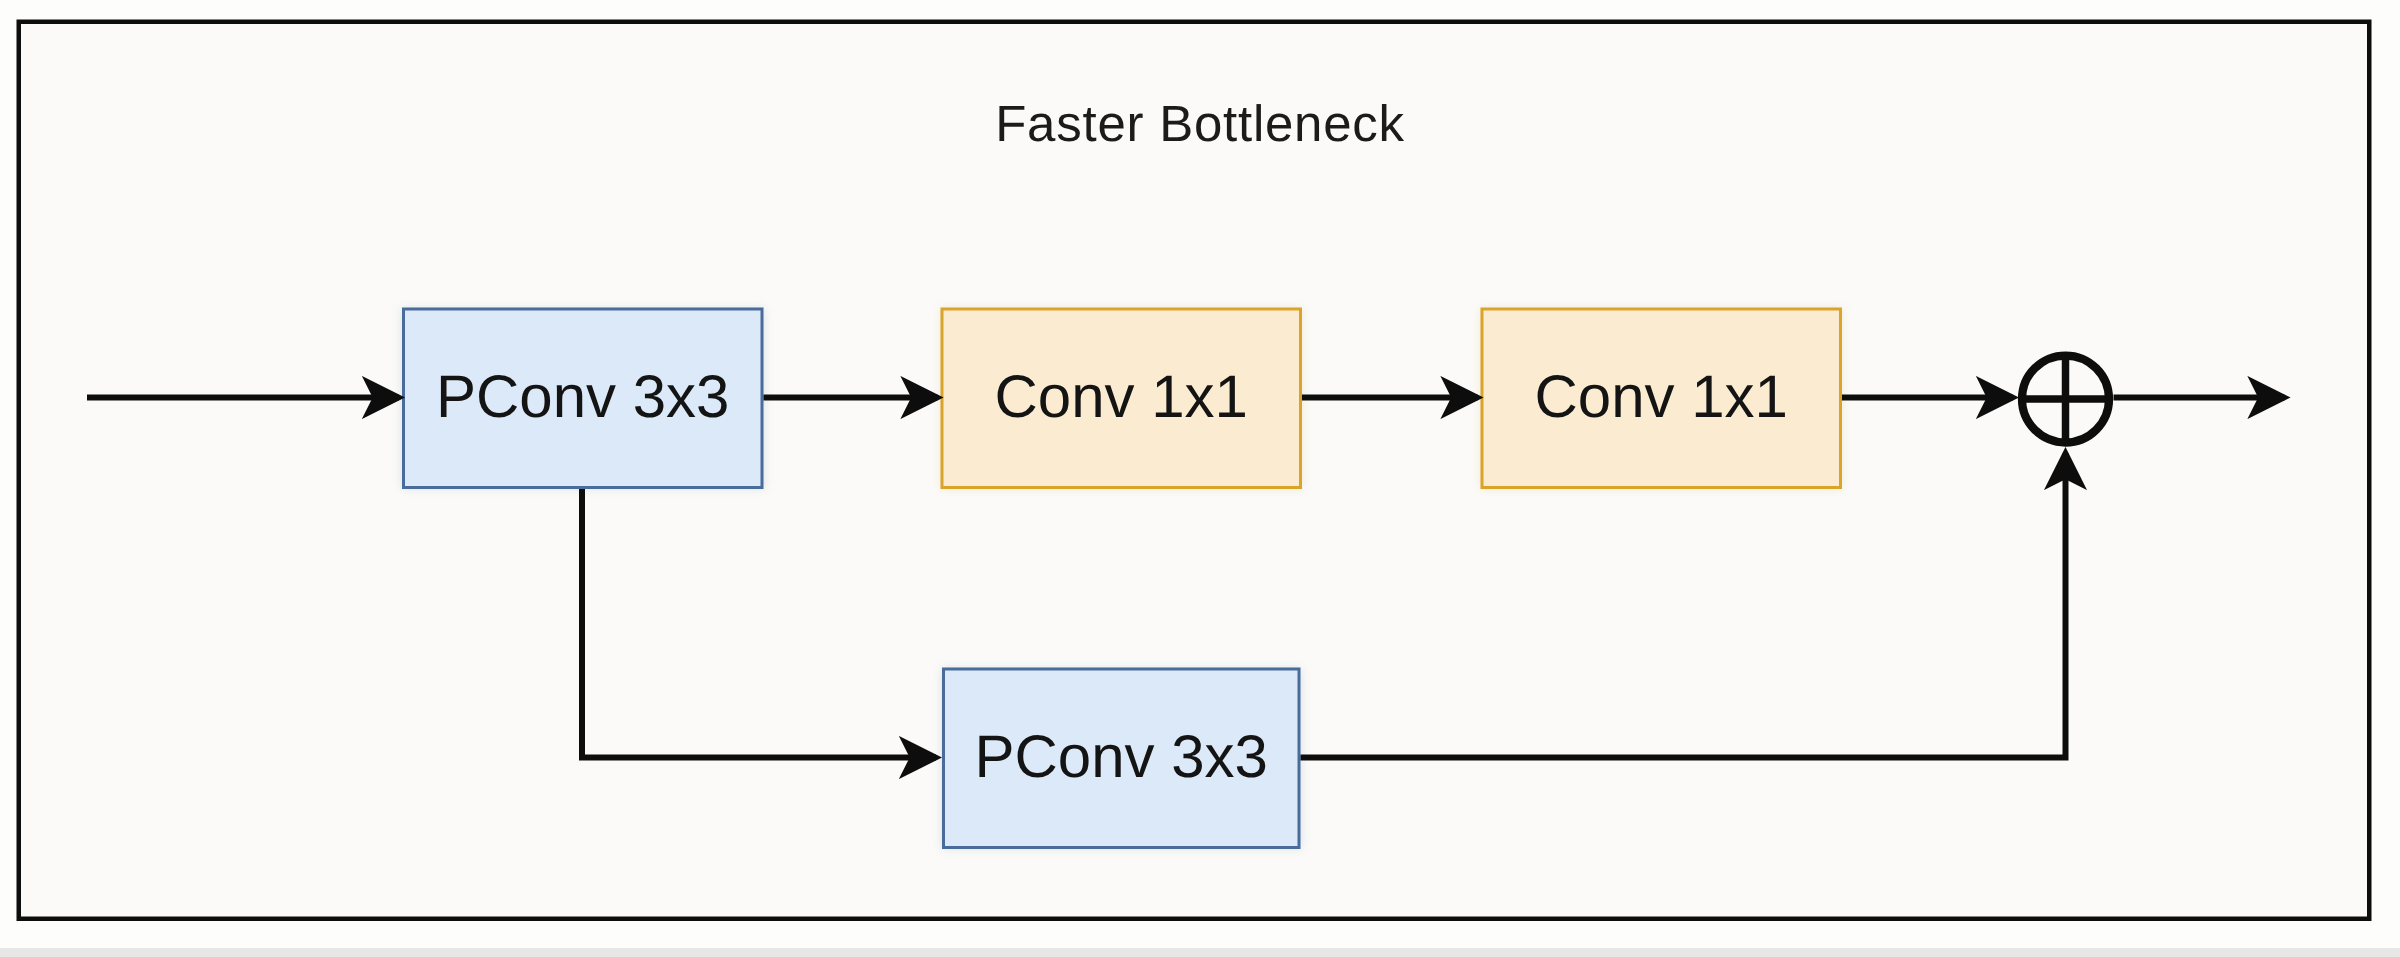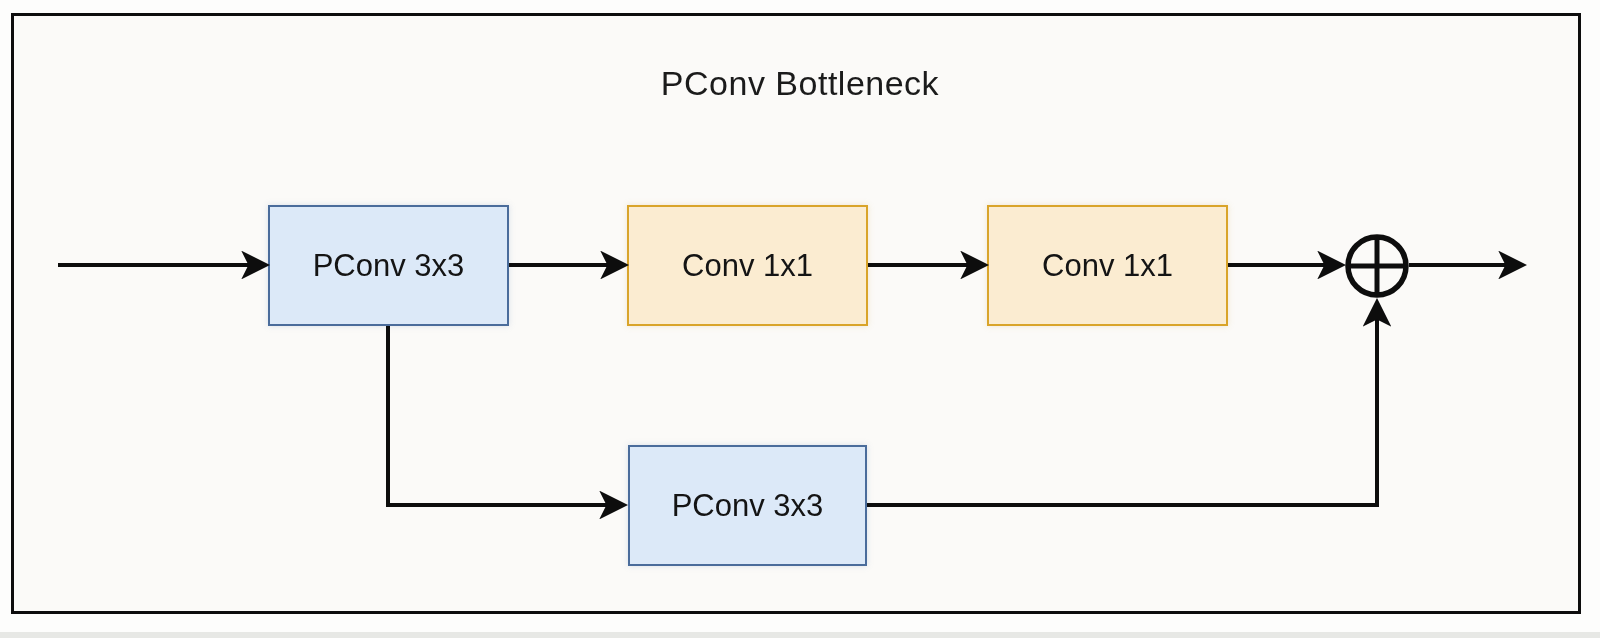--- a/index.html
+++ b/index.html
@@ -43,21 +43,21 @@
     font-size: 34px;
     color: #1b1b1b;
     letter-spacing: 0.5px;
   }
   .node {
     position: absolute;
     display: flex;
     align-items: center;
     justify-content: center;
     box-sizing: border-box;
-    font-size: 31px;
+    font-size: 40px;
     color: #141414;
   }
   .node-pconv {
     background: var(--pconv-fill, #dce9f8);
     border: 2px solid var(--pconv-border, #4a6c9b);
     box-shadow: 0 0 6px rgba(120,150,190,0.25);
   }
   .node-conv {
     background: var(--conv-fill, #fbecd1);
     border: 2px solid var(--conv-border, #d9a42a);
@@ -77,21 +77,21 @@
     pointer-events: none;
   }
 </style>
 </head>
 <body>
 
 <div class="stage">
 
   <div class="frame"></div>
 
-  <div class="diagram-title">PConv Bottleneck</div>
+  <div class="diagram-title">Faster Bottleneck</div>
 
   <div id="node-pconv-top" class="node node-pconv">
     <span>PConv 3x3</span>
   </div>
 
   <div id="node-conv-1" class="node node-conv">
     <span>Conv 1x1</span>
   </div>
 
   <div id="node-conv-2" class="node node-conv">

